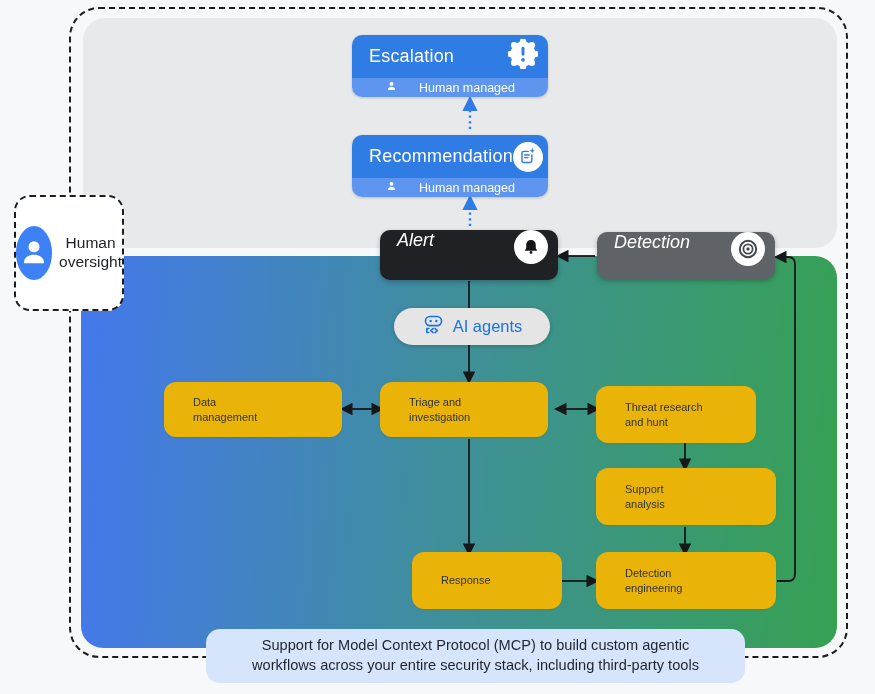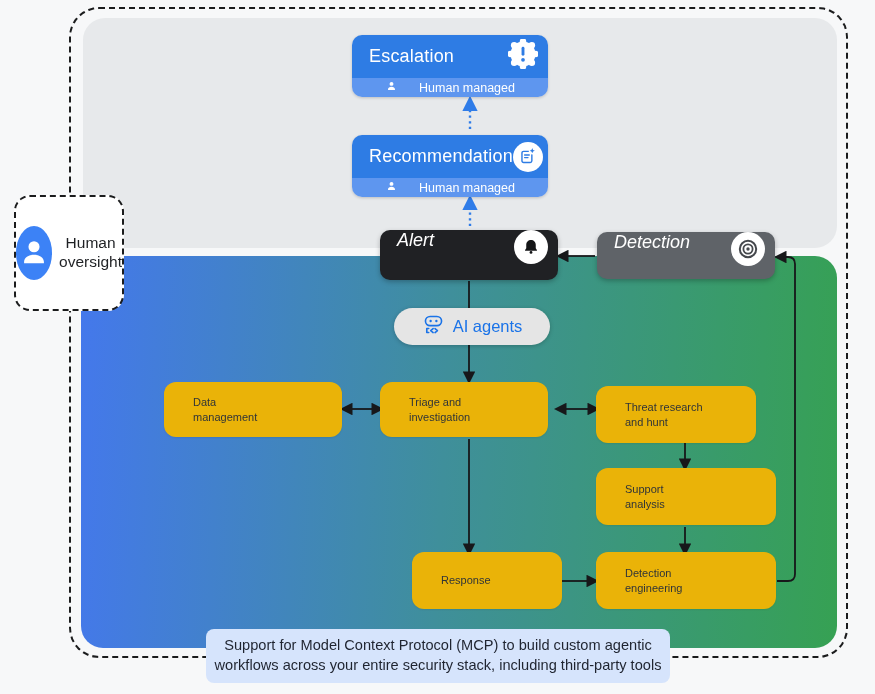--- a/index.html
+++ b/index.html
@@ -44,22 +44,22 @@
     gap:8px; color:#1a73e8; font-size:16.5px; font-weight:500; z-index:12;
     box-shadow:0 1px 4px rgba(0,0,0,.22); }
 
   .oversight { position:absolute; left:14px; top:195px; width:110px; height:116px;
     background:#fff; border:2.5px dashed #1b1c1d; border-radius:16px; z-index:30;
     display:flex; flex-direction:row; align-items:center; justify-content:center; gap:7px;
     font-size:15.5px; color:#1f2124; line-height:1.2; text-align:center; white-space:pre-line; }
   .oversight-avatar { width:54px; height:54px; border-radius:50%; background:#3c82f6;
     display:flex; align-items:center; justify-content:center; }
 
-  .banner { position:absolute; left:206px; top:629px; width:464px; height:54px;
-    background:#d6e4fc; border-radius:8px; z-index:40; display:flex; align-items:center;
+  .banner { position:absolute; left:206px; top:629px; width:539px; height:54px;
+    background:#d6e4fc; border-radius:14px; z-index:40; display:flex; align-items:center;
     justify-content:center; text-align:center; font-size:14.6px; font-weight:500;
     color:#1f2430; line-height:1.35; white-space:pre-line; }
 </style>
 </head>
 <body>
 
 <div class="canvas">
 
   <div class="outer-dashed"></div>
   <div class="gray-panel"></div>

